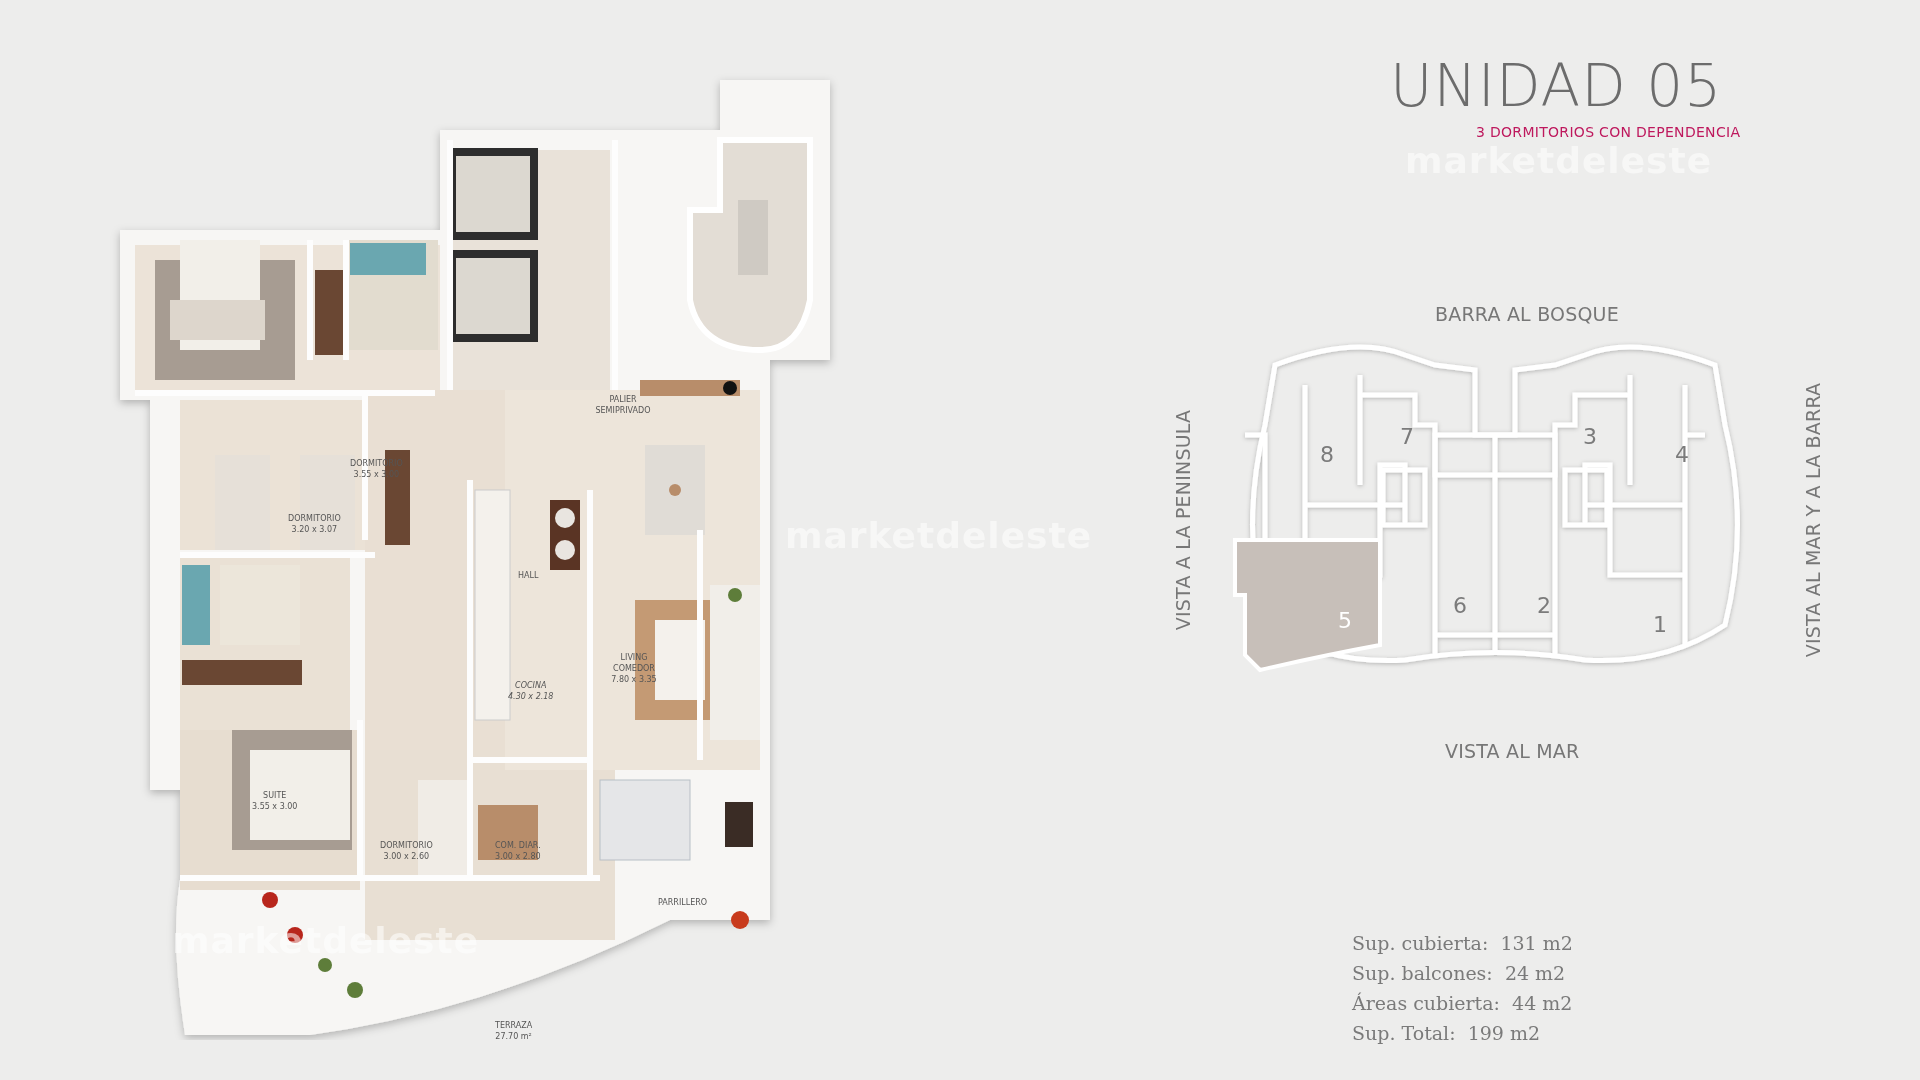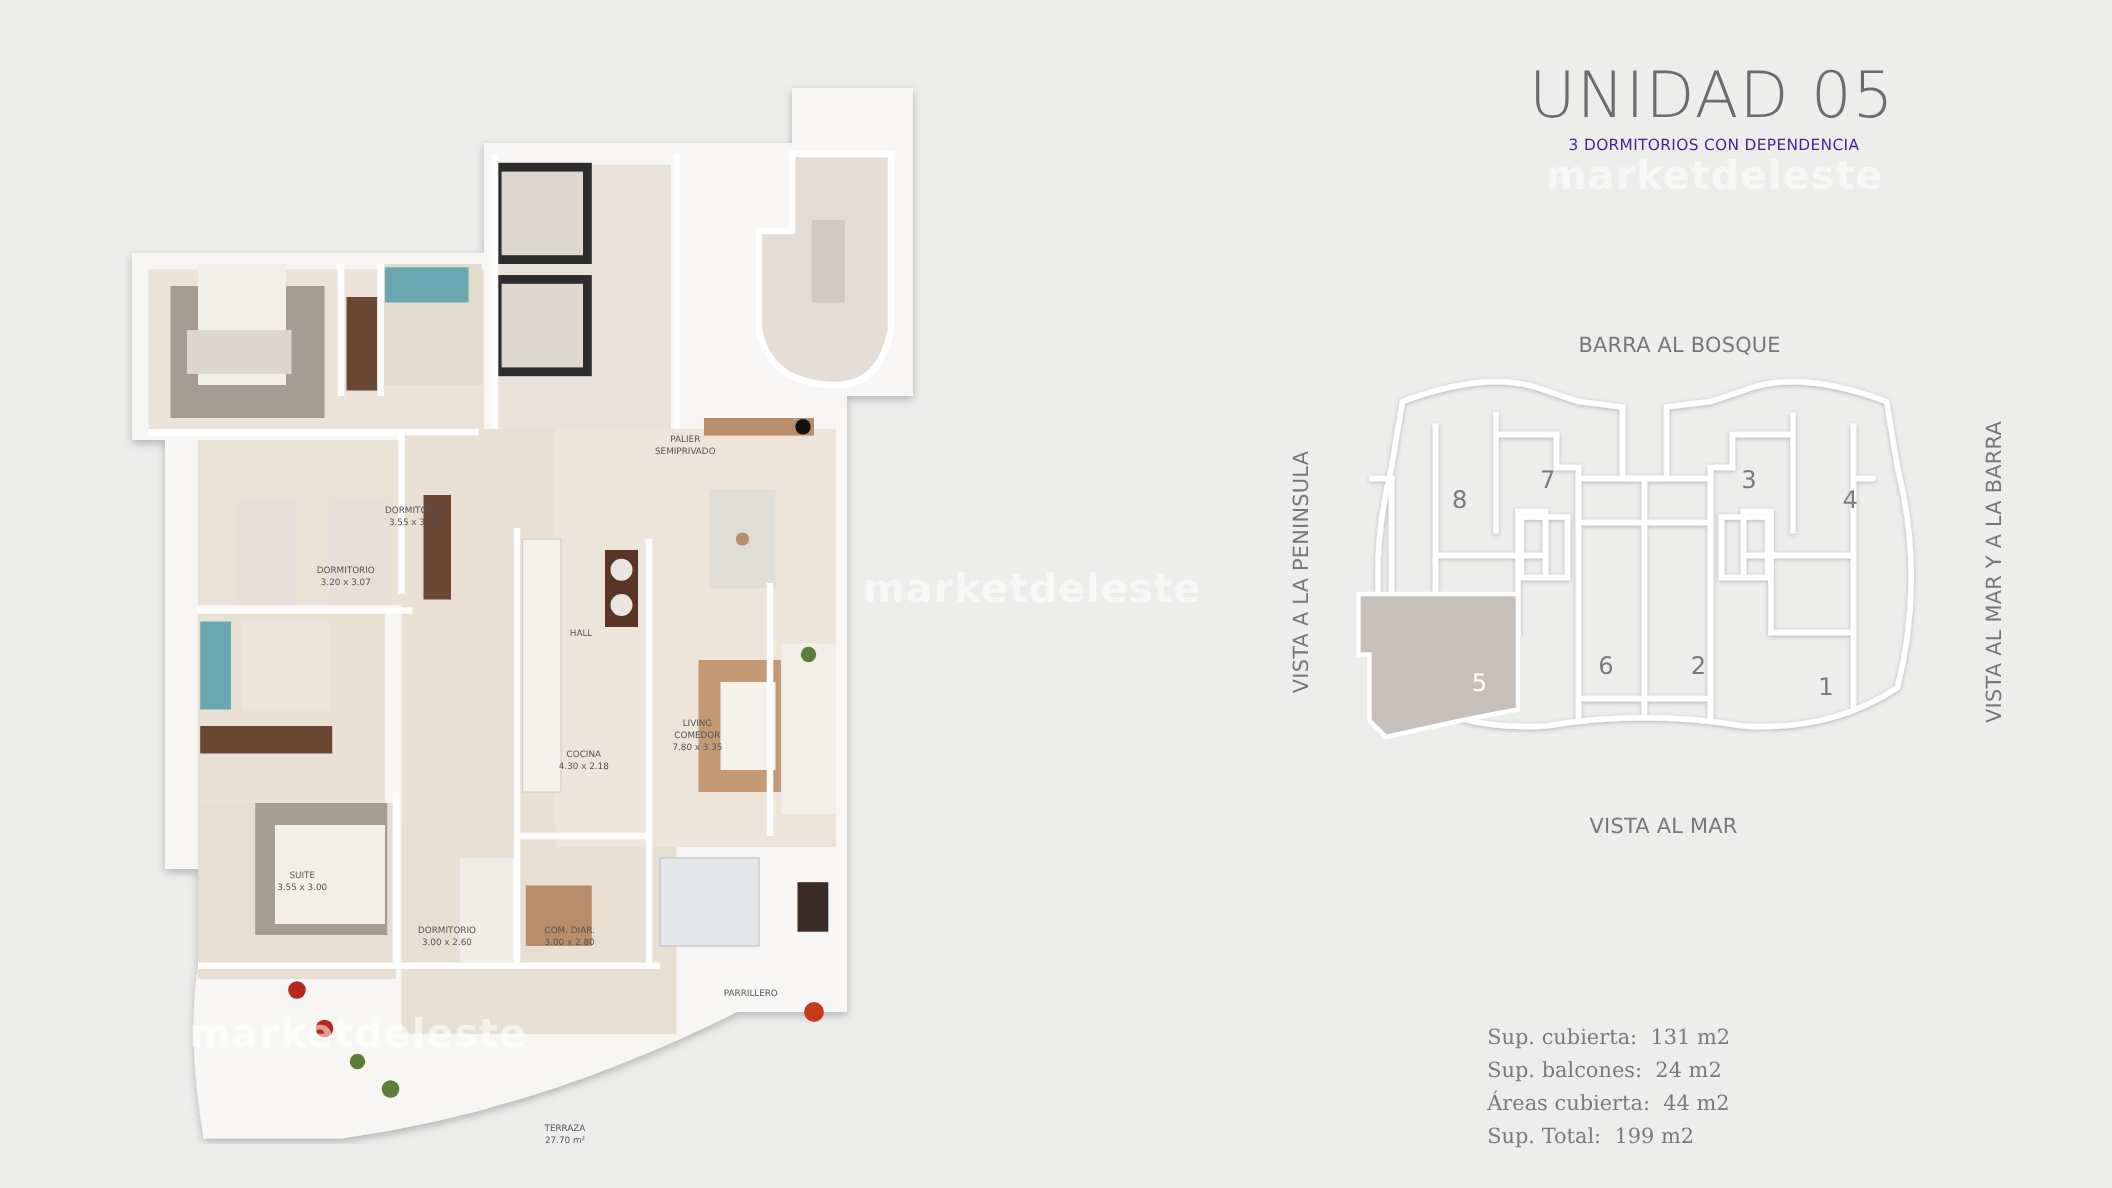--- a/index.html
+++ b/index.html
@@ -1,20 +1,20 @@
 <!DOCTYPE html>
 <html><head>
 <meta charset="utf-8">
 <style>
   html,body{margin:0;padding:0;}
   body{width:1920px;height:1080px;background:#ededec;position:relative;overflow:hidden;font-family:"DejaVu Sans",sans-serif;color:#6f6f6f;}
   .abs{position:absolute;}
   
   #title{left:1390px;top:52px;font-size:58px;font-weight:300;letter-spacing:1px;color:#6c6c6c;font-family:"DejaVu Sans",sans-serif;}
-  #subtitle{left:1426px;top:124px;font-size:14px;color:#4c1d95;letter-spacing:0.3px;}
+  #subtitle{left:1476px;top:124px;font-size:14px;color:#be185d;letter-spacing:0.3px;}
   .wm{color:rgba(255,255,255,0.55);font-weight:bold;font-size:36px;letter-spacing:1px;font-family:"DejaVu Sans",sans-serif;}
   
   #specs{left:1352px;top:928px;font-size:19px;line-height:30px;color:#7a7a7a;font-family:"DejaVu Serif",serif;}
   #specs div{white-space:nowrap;}
   
   .view{font-size:19px;color:#777;white-space:nowrap;letter-spacing:0.2px;}
   .unitnum{font-size:22px;color:#7b7b7b;}
   
   .room-label{font-size:8px;color:#555;text-align:center;line-height:11px;white-space:nowrap;margin-top:40px;}
 </style>
@@ -128,21 +128,21 @@
       <div>3.55 x 3.00</div>
   </div>
   <div class="abs room-label" style="left:270px;top:740px;">
     <div>DORMITORIO</div>
       <div>3.00 x 2.60</div>
   </div>
   <div class="abs room-label" style="left:385px;top:740px;">
     <div>COM. DIAR.</div>
       <div>3.00 x 2.80</div>
   </div>
-  <div class="abs room-label" style="left:398px;top:580px;">
+  <div class="abs room-label" style="left:398px;top:580px;font-style:italic;">
     <div>COCINA</div>
       <div>4.30 x 2.18</div>
   </div>
   <div class="abs room-label" style="left:500px;top:552px;">
     <div style="white-space:normal;width:48px;">LIVING COMEDOR</div>
       <div>7.80 x 3.35</div>
   </div>
   <div class="abs room-label" style="left:408px;top:470px;">
     <div>HALL</div>
   </div>

